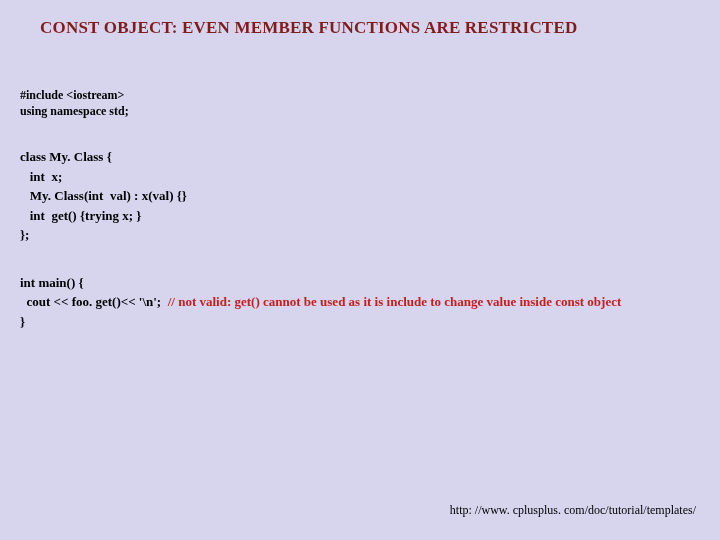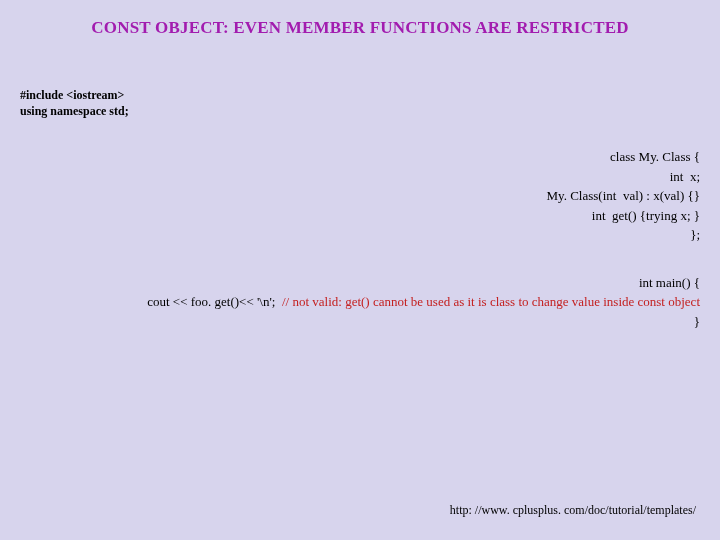--- a/index.html
+++ b/index.html
@@ -5,41 +5,40 @@
   * { margin: 0; padding: 0; box-sizing: border-box; }
   body {
     width: 720px;
     height: 540px;
     background: #d7d4ed;
     font-family: Georgia, 'Times New Roman', serif;
     position: relative;
     overflow: hidden;
   }
   .title {
-    color: #a21caf;
+    color: #7f1d1d;
     font-size: 17px;
     font-weight: bold;
-    text-align: center;
+    text-align: left;
     padding: 18px 40px 0 40px;
     letter-spacing: 0.2px;
   }
   .content {
     padding: 50px 20px 0 20px;
   }
   .tiny {
     font-size: 12px;
     font-weight: bold;
     line-height: 1.3;
   }
   .code-block {
     margin-top: 28px;
     font-size: 13px;
     line-height: 1.5;
-    font-weight: normal;
-    text-align: right;
+    font-weight: bold;
   }
   .code-line { white-space: pre; }
   .comment { color: #c42020; }
   .footer-url {
     position: absolute;
     bottom: 22px;
     right: 24px;
     font-size: 12px;
   }
 </style>
@@ -58,19 +57,19 @@
   <div class="code-block">
     <div class="code-line">class My. Class {</div>
     <div class="code-line">   int  x;</div>
     <div class="code-line">   My. Class(int  val) : x(val) {}</div>
     <div class="code-line">   int  get() {trying x; }</div>
     <div class="code-line">};</div>
   </div>
 
   <div class="code-block">
     <div class="code-line">int main() {</div>
-    <div class="code-line"><span>  cout &lt;&lt; foo. get()&lt;&lt; '\n';  </span><span class="comment">// not valid: get() cannot be used as it is class to change value inside const object</span></div>
+    <div class="code-line"><span>  cout &lt;&lt; foo. get()&lt;&lt; '\n';  </span><span class="comment">// not valid: get() cannot be used as it is include to change value inside const object</span></div>
     <div class="code-line">}</div>
   </div>
 
 </div>
 
 <div class="footer-url">http: //www. cplusplus. com/doc/tutorial/templates/</div>
 
 </body></html>

